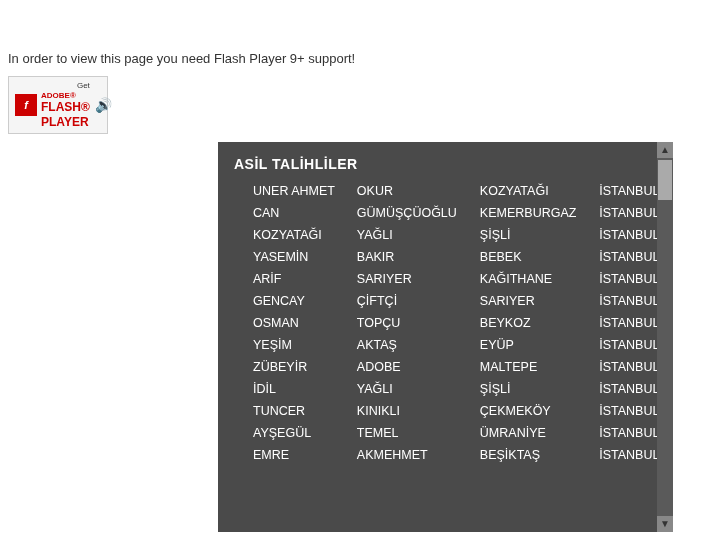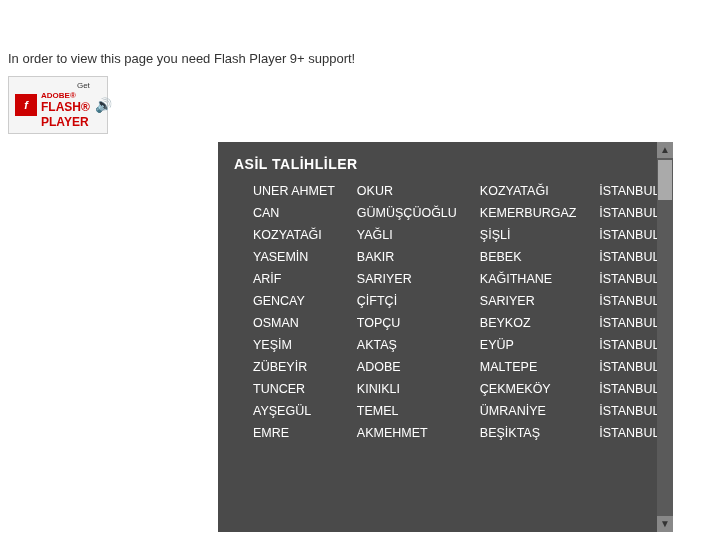--- a/index.html
+++ b/index.html
@@ -235,20 +235,26 @@
             <td>EYÜP</td>
             <td>İSTANBUL</td>
           </tr>
           <tr>
             <td>ZÜBEYİR</td>
             <td>ADOBE</td>
             <td>MALTEPE</td>
             <td>İSTANBUL</td>
           </tr>
           <tr>
+            <td>İDİL</td>
+            <td>YAĞLI</td>
+            <td>ŞİŞLİ</td>
+            <td>İSTANBUL</td>
+          </tr>
+          <tr>
             <td>TUNCER</td>
             <td>KINIKLI</td>
             <td>ÇEKMEKÖY</td>
             <td>İSTANBUL</td>
           </tr>
           <tr>
             <td>AYŞEGÜL</td>
             <td>TEMEL</td>
             <td>ÜMRANİYE</td>
             <td>İSTANBUL</td>

